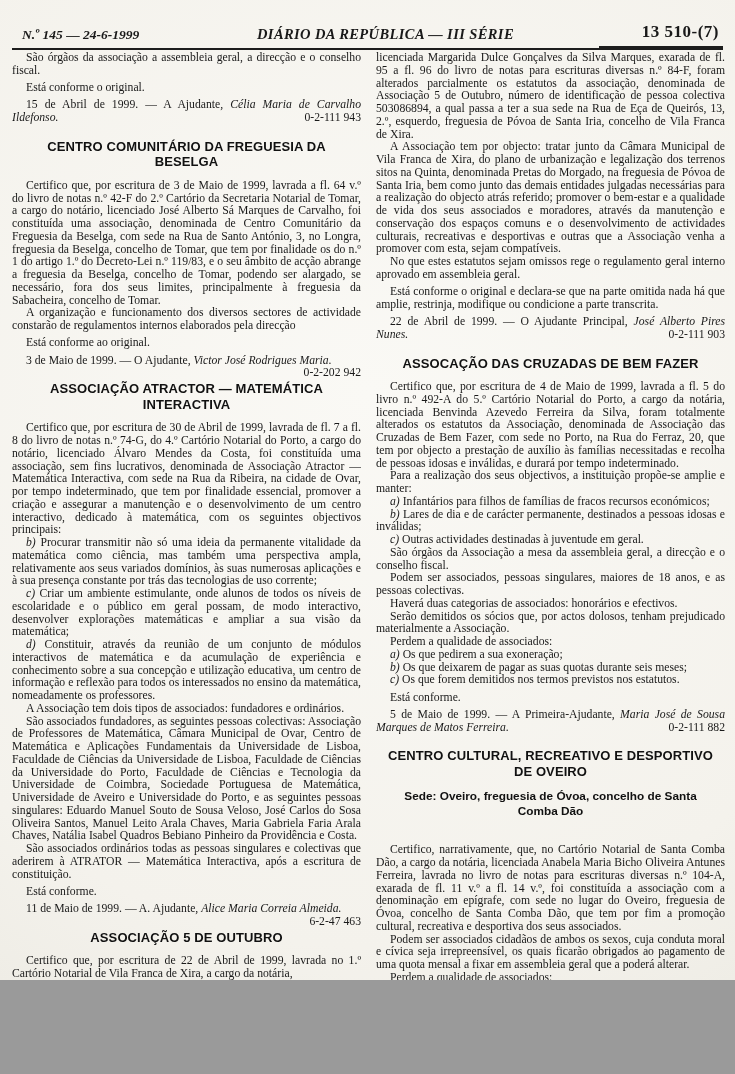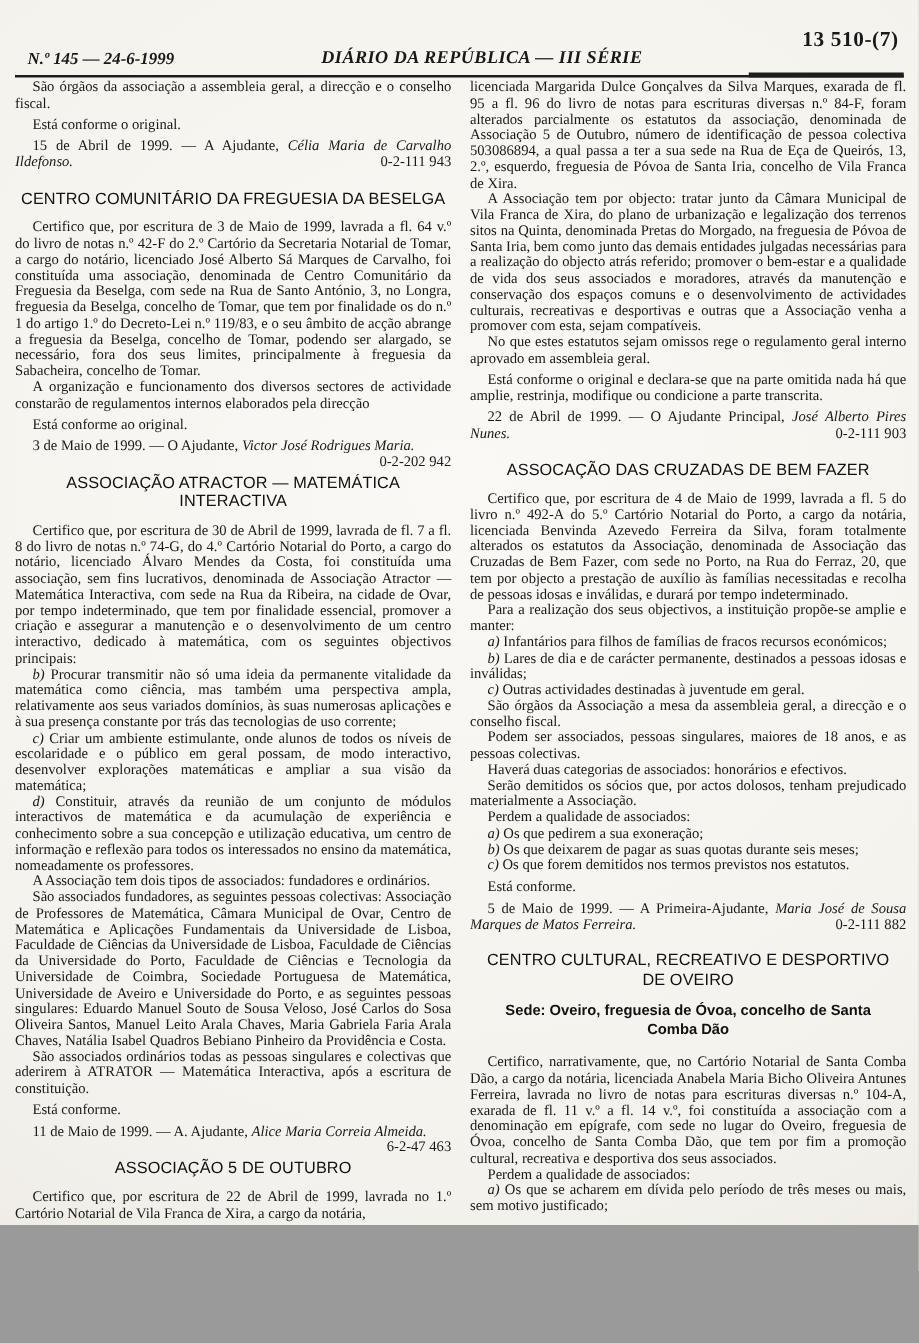--- a/index.html
+++ b/index.html
@@ -24,21 +24,21 @@
     font-style:italic;font-weight:bold;font-size:13.5px;
     padding-left:10px;min-width:150px;
   }
   .gazette-title{
     font-style:italic;font-weight:bold;font-size:14.5px;letter-spacing:.4px;
     text-align:center;flex:1;
   }
   .page-num{
     font-weight:bold;font-size:17px;letter-spacing:.5px;
     min-width:120px;text-align:right;padding-right:4px;
-    border-bottom:4px solid #1d1d1d;margin-bottom:-7px;padding-bottom:16px;
+    border-bottom:4px solid #1d1d1d;margin-bottom:-7px;padding-bottom:4px;
   }
   .columns{
     display:flex;gap:15px;
     padding:2px 10px 0 12px;
   }
   .col{
     flex:1;min-width:0;
     text-align:justify;
     font-size:11.7px;line-height:12.75px;
   }
@@ -47,26 +47,26 @@
   .noindent{text-indent:0;}
   .conforme{margin-top:4.5px !important;}
   .sig{margin-top:4.5px !important;margin-bottom:5px !important;}
   .sig em{font-style:italic;}
   .sig .ref{float:right;font-style:normal;}
   .item em{font-style:italic;}
   h2.heading{
     margin:14px 4px 10px 4px;
     text-align:center;
     font-family:"Liberation Sans", sans-serif;
-    font-weight:normal;font-size:13px;line-height:15.5px;letter-spacing:.1px;
+    font-weight:bold;font-size:13px;line-height:15.5px;letter-spacing:.1px;
     color:#111;
     text-indent:0;
   }
   h3.subheading{
-    margin:0 26px 14px 26px;
+    margin:0 26px 26px 26px;
     text-align:center;
     font-family:"Liberation Sans", sans-serif;
     font-weight:bold;font-size:11.8px;line-height:14.5px;
     color:#111;
   }
 </style>
 </head>
 <body>
 
 <div class="page">
@@ -116,17 +116,18 @@
         <p class="para">Serão demitidos os sócios que, por actos dolosos, tenham prejudicado materialmente a Associação.</p>
         <p class="para">Perdem a qualidade de associados:</p>
         <p class="para item"><em>a)</em> Os que pedirem a sua exoneração;</p>
         <p class="para item"><em>b)</em> Os que deixarem de pagar as suas quotas durante seis meses;</p>
         <p class="para item"><em>c)</em> Os que forem demitidos nos termos previstos nos estatutos.</p>
         <p class="para conforme">Está conforme.</p>
         <p class="para sig">5 de Maio de 1999. — A Primeira-Ajudante, <em>Maria José de Sousa Marques de Matos Ferreira.</em><span class="ref">0-2-111 882</span></p>
         <h2 class="heading">CENTRO CULTURAL, RECREATIVO E DESPORTIVO DE OVEIRO</h2>
         <h3 class="subheading">Sede: Oveiro, freguesia de Óvoa, concelho de Santa Comba Dão</h3>
         <p class="para">Certifico, narrativamente, que, no Cartório Notarial de Santa Comba Dão, a cargo da notária, licenciada Anabela Maria Bicho Oliveira Antunes Ferreira, lavrada no livro de notas para escrituras diversas n.º 104-A, exarada de fl. 11 v.º a fl. 14 v.º, foi constituída a associação com a denominação em epígrafe, com sede no lugar do Oveiro, freguesia de Óvoa, concelho de Santa Comba Dão, que tem por fim a promoção cultural, recreativa e desportiva dos seus associados.</p>
+        <p class="para">Podem ser associados cidadãos de ambos os sexos, cuja conduta moral e cívica seja irrepreensível, os quais ficarão obrigados ao pagamento de uma quota mensal a fixar em assembleia geral que a poderá alterar.</p>
         <p class="para">Perdem a qualidade de associados:</p>
         <p class="para item"><em>a)</em> Os que se acharem em dívida pelo período de três meses ou mais, sem motivo justificado;</p>
       </div>
   </div>
 </div>
 
 </body></html>

